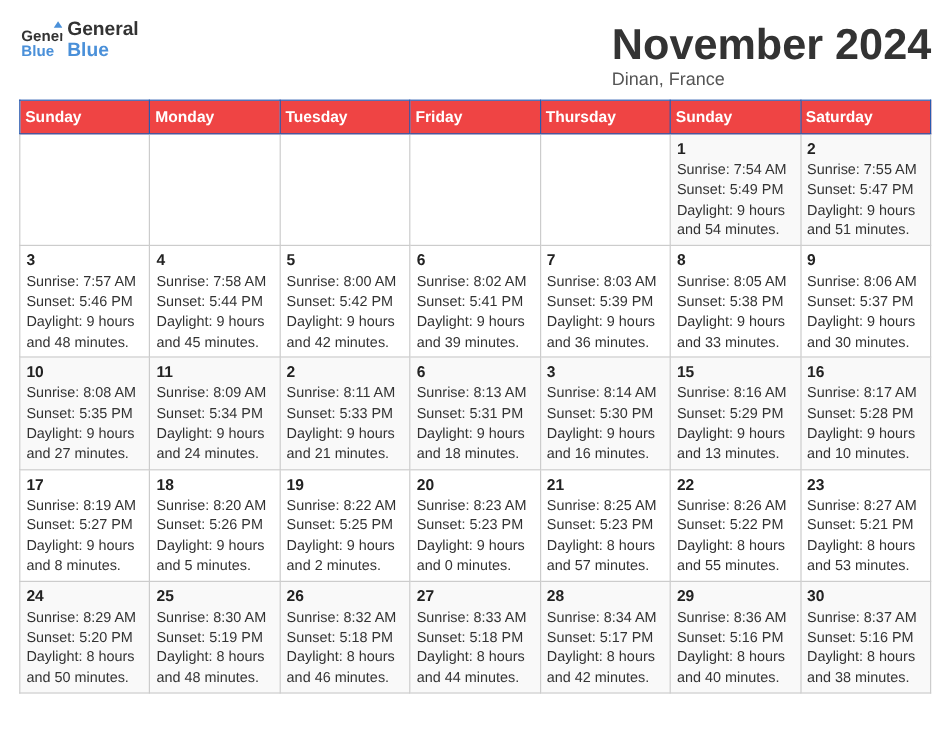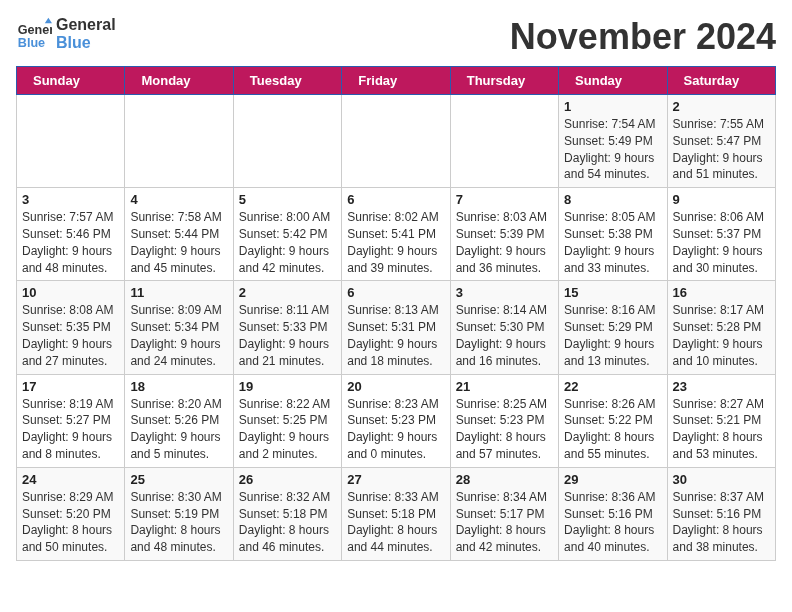--- a/index.html
+++ b/index.html
@@ -35,23 +35,23 @@
     .location {
       font-size: 15px;
       color: #555;
     }
     .calendar {
       width: 100%;
       border-collapse: collapse;
       font-size: 11px;
     }
     .calendar thead th {
-      background: #be185d;
+      background: #ef4444;
       color: #fff;
-      padding: 6px 16px;
+      padding: 6px 4px;
       text-align: left;
       font-size: 13px;
       font-weight: bold;
       border: 1px solid #2a5aaf;
     }
     .calendar tbody td {
       border: 1px solid #ccc;
       vertical-align: top;
       padding: 4px 5px;
       width: 108px;
@@ -93,20 +93,21 @@
       <text x="2" y="34" font-size="14" font-weight="bold" fill="#4a90d9">Blue</text>
       <polygon points="32,8 40,8 36,2" fill="#4a90d9"></polygon>
     </svg>
     <div>
       <div style="font-size:16px;font-weight:bold;color:#333;">General</div>
       <div style="font-size:16px;font-weight:bold;color:#4a90d9;">Blue</div>
     </div>
   </div>
   <div class="title-area">
     <div class="month-title">November 2024</div>
+    <div class="location">Dinan, France</div>
   </div>
 </div>
 
 <table class="calendar">
   <thead>
     <tr>
     <th>Sunday</th>
         <th>Monday</th>
         <th>Tuesday</th>
         <th>Friday</th>

